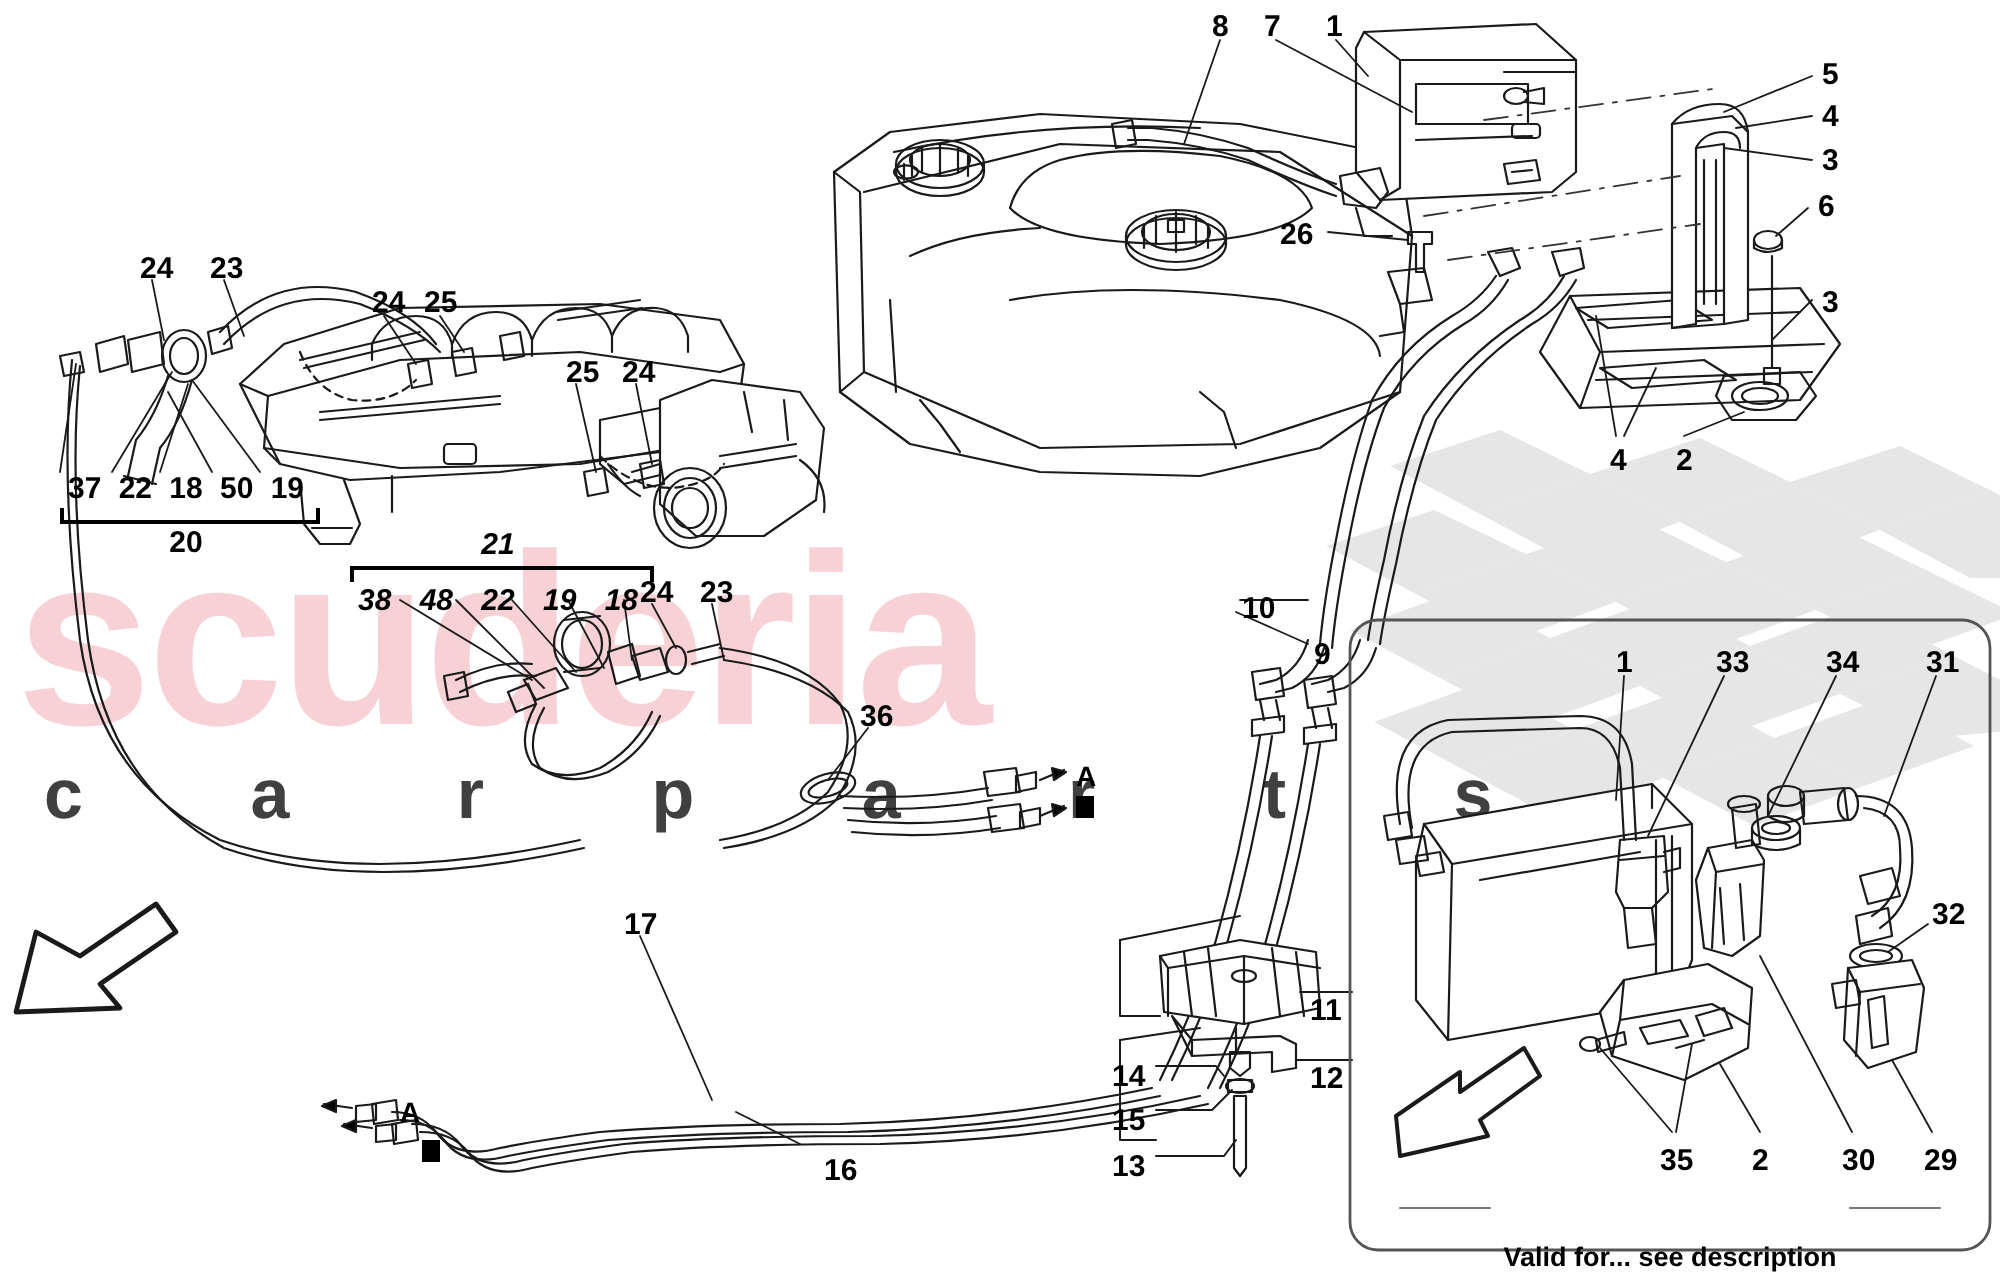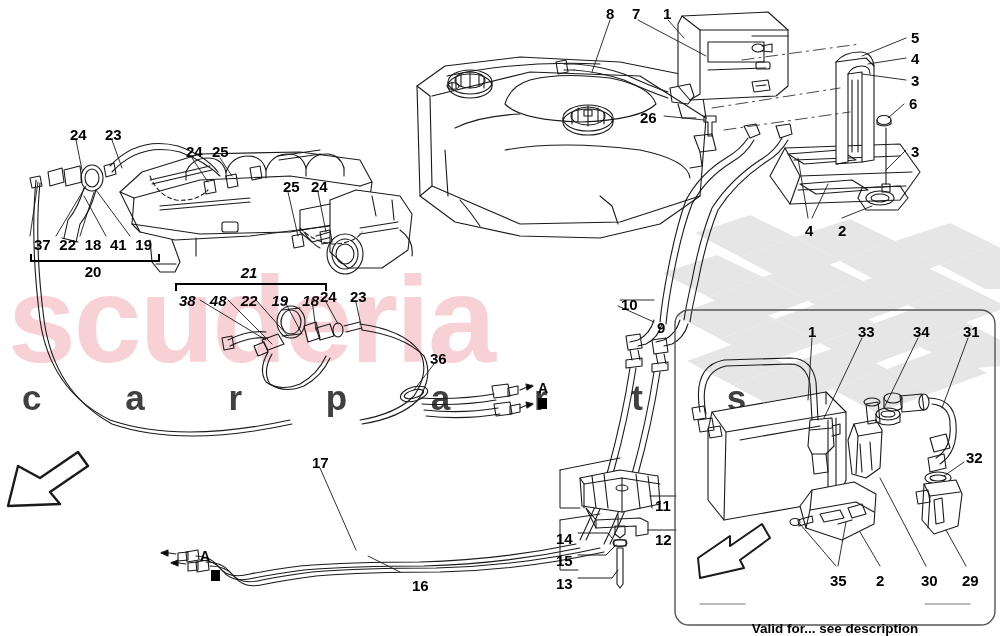--- a/index.html
+++ b/index.html
@@ -477,21 +477,21 @@
 
       <path d="M8,506 L18,466 L40,478 L78,452 L88,466 L50,492 L60,504 Z" fill="#fff" stroke="#1a1a1a" stroke-width="2.4"></path>
     </g>
   </svg>
 
   <div style="position:absolute;left:22px;top:237px;margin-left:12px;">
     <div style="display:flex;gap:8px;justify-content:space-between;width:118px;">
       <span class="lbl" style="position:static">37</span>
       <span class="lbl" style="position:static">22</span>
       <span class="lbl" style="position:static">18</span>
-      <span class="lbl" style="position:static">41</span>
+      <span class="lbl" style="position:static">50</span>
       <span class="lbl" style="position:static">19</span>
     </div>
     <div style="width:126px;height:6px;border-bottom:2px solid #000;border-left:2px solid #000;border-right:2px solid #000;margin-top:2px;margin-left:-4px;"></div>
     <div style="width:126px;text-align:center;margin-left:-4px;margin-top:1px;">
       <span class="lbl" style="position:static">20</span>
     </div>
   </div>
 
   <div style="position:absolute;left:175px;top:264px;font-style:italic;">
     <div style="width:148px;text-align:center;">

